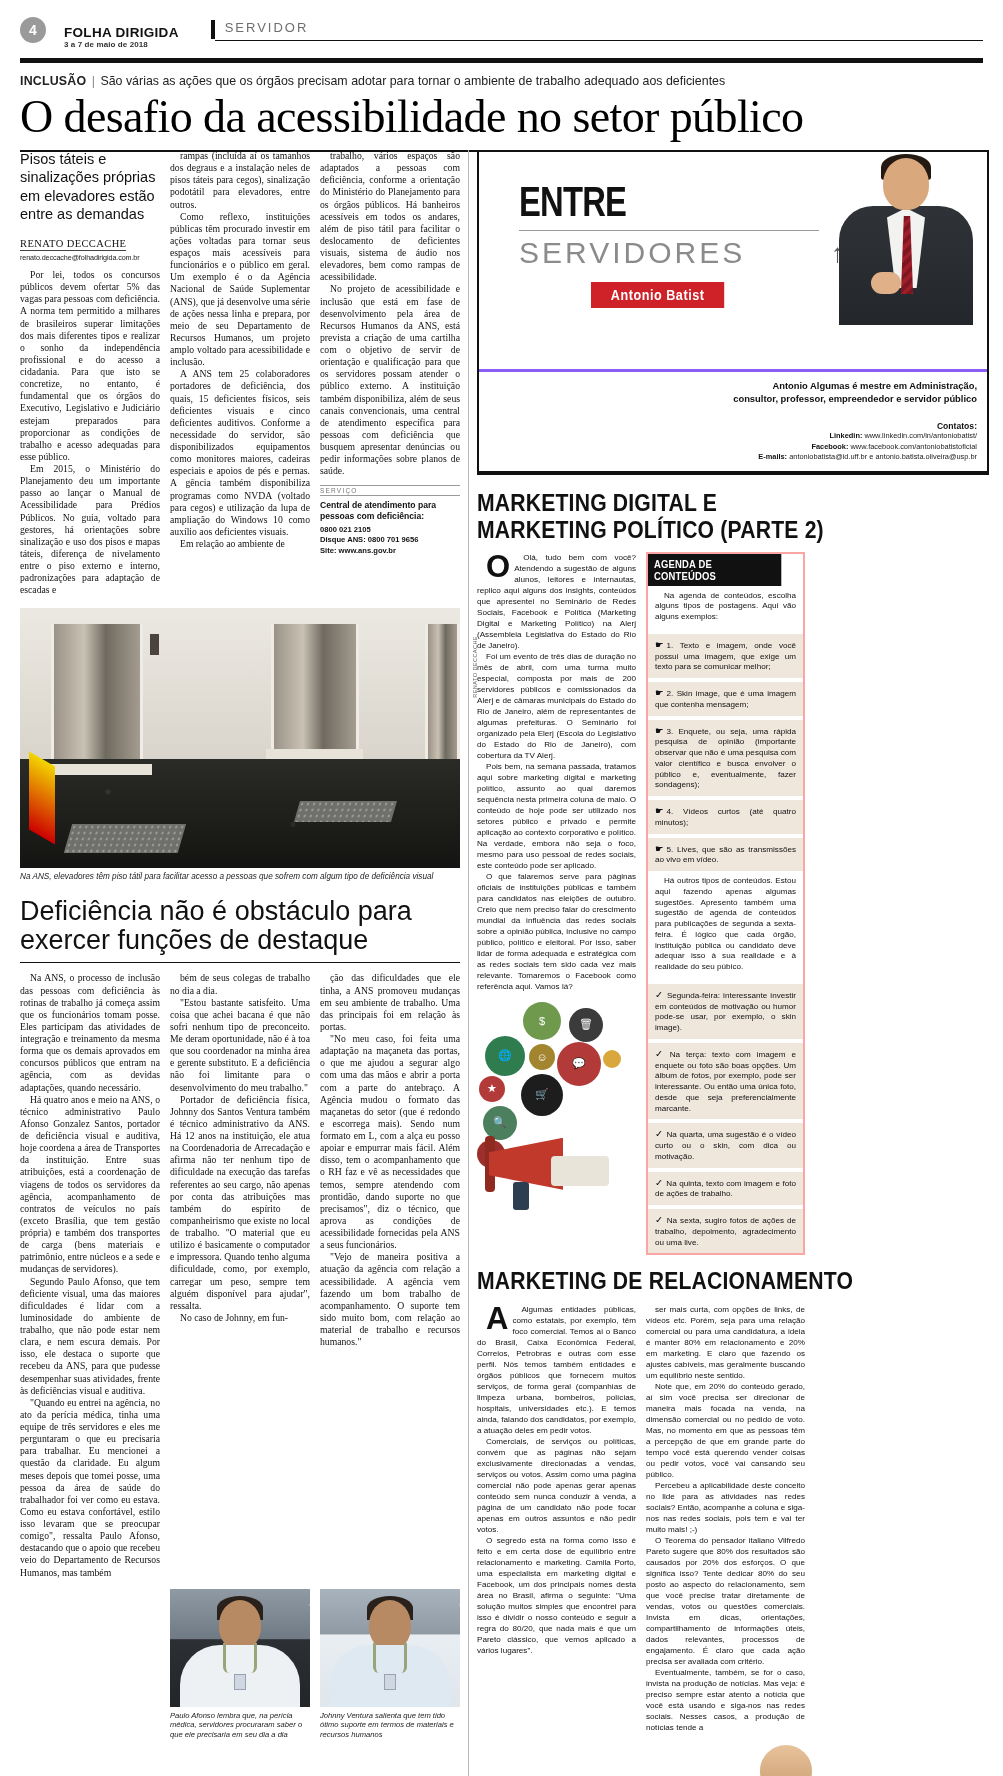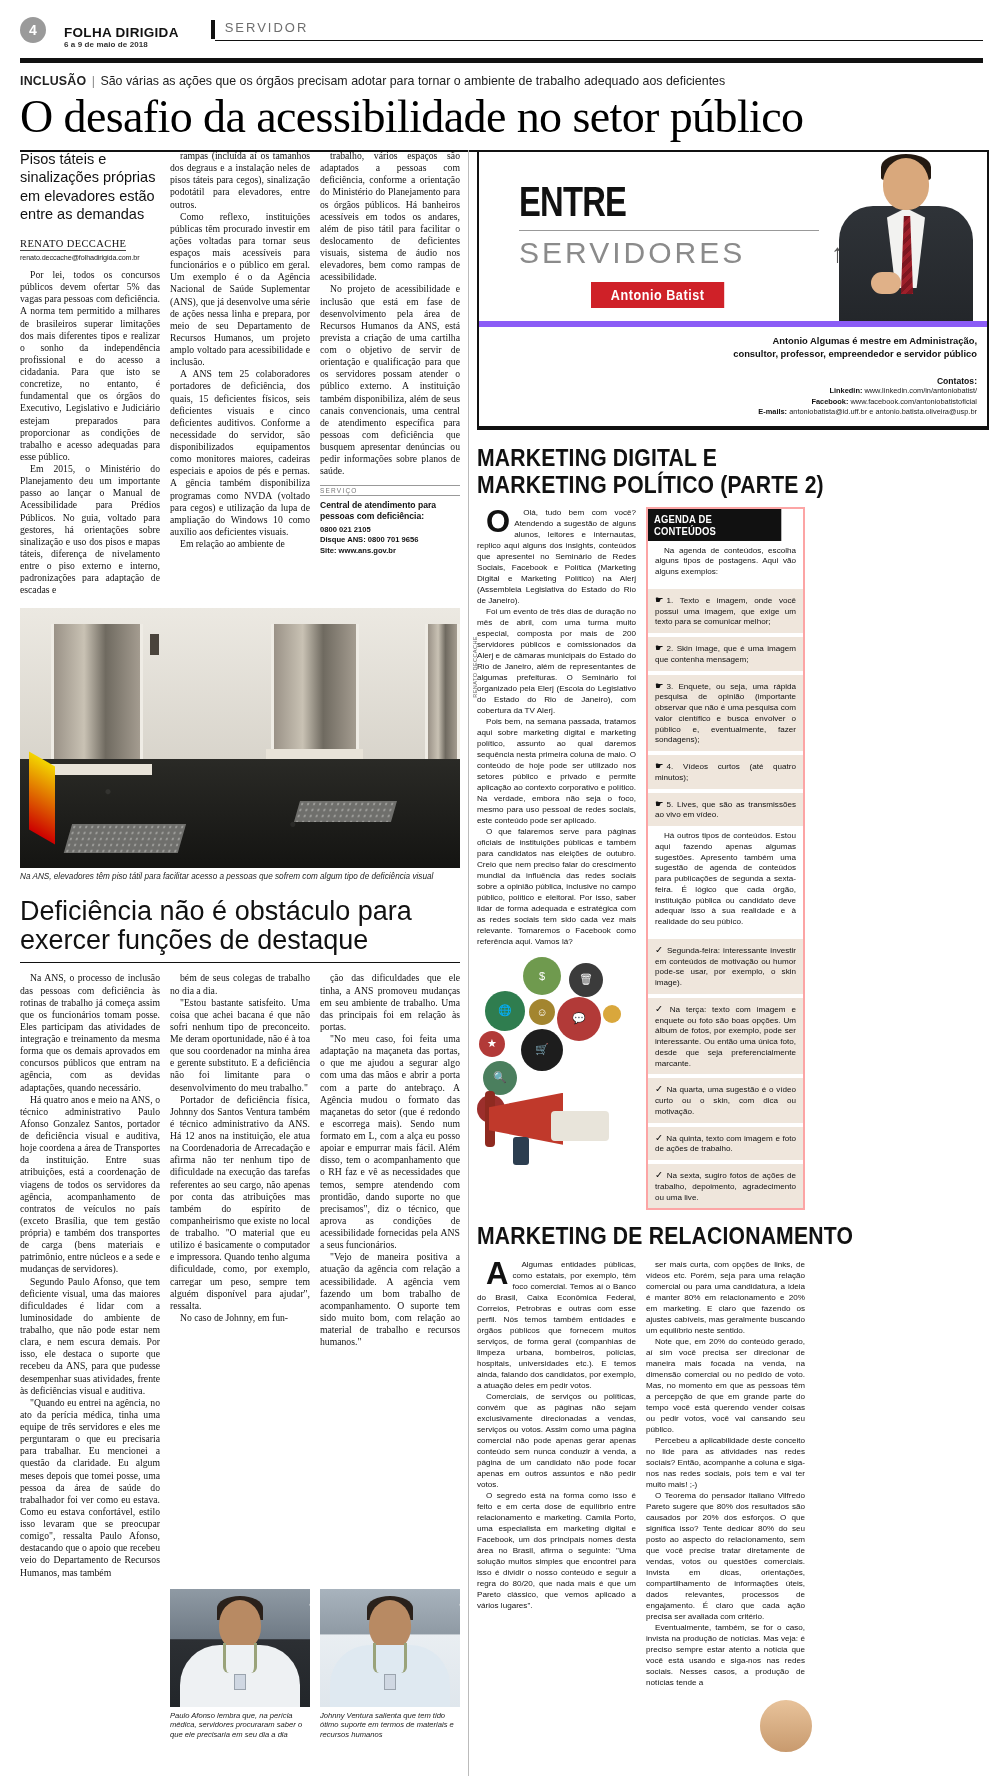--- a/index.html
+++ b/index.html
@@ -234,22 +234,22 @@
   .shirt.blue { background:#dfe9f1; }
   .lanyard { position:absolute; left:50%; top:46%; transform:translateX(-50%);
     width:34px; height:30px; border-left:3px solid #9aa37a; border-right:3px solid #9aa37a;
     border-radius:0 0 6px 6px; }
   .badge { position:absolute; left:50%; top:72%; transform:translateX(-50%);
     width:12px; height:16px; background:#cfd7e2; border:1px solid #9aa3ad; }
 
   
   .colbox { border:2px solid #111; }
   .colhead {
-    position:relative; height:175px; overflow:hidden; background:#fff;
-    border-bottom:6px solid #8b5cf6;
+    position:relative; height:220px; overflow:hidden; background:#fff;
+    border-bottom:3px solid #8b5cf6;
   }
   .entre {
     position:absolute; left:40px; top:26px;
     font-family:"Liberation Sans", sans-serif;
     font-weight:bold; font-size:42px; letter-spacing:-1px; color:#111;
     transform:scaleX(0.78); transform-origin:left center;
   }
   .entre-rule { position:absolute; left:40px; top:78px; width:300px; height:1px; background:#999; }
   .servidores {
     position:absolute; left:40px; top:84px;
@@ -364,21 +364,21 @@
 </style>
 </head>
 <body>
 
 <div class="page">
 
   <div class="masthead">
     <div class="folio">4</div>
     <div class="mh-brand">
       <div class="mh-title">FOLHA DIRIGIDA</div>
-      <div class="mh-date">6 a 9 de maio de 2018</div>
+      <div class="mh-date">3 a 7 de maio de 2018</div>
     </div>
     <div class="mh-section">SERVIDOR</div>
   </div>
   <div class="rule-thick"></div>
 
   <div class="kicker">
     <b>INCLUSÃO</b>
     <span class="bar">|</span>
     <span>São várias as ações que os órgãos precisam adotar para tornar o ambiente de trabalho adequado aos deficientes</span>
   </div>

